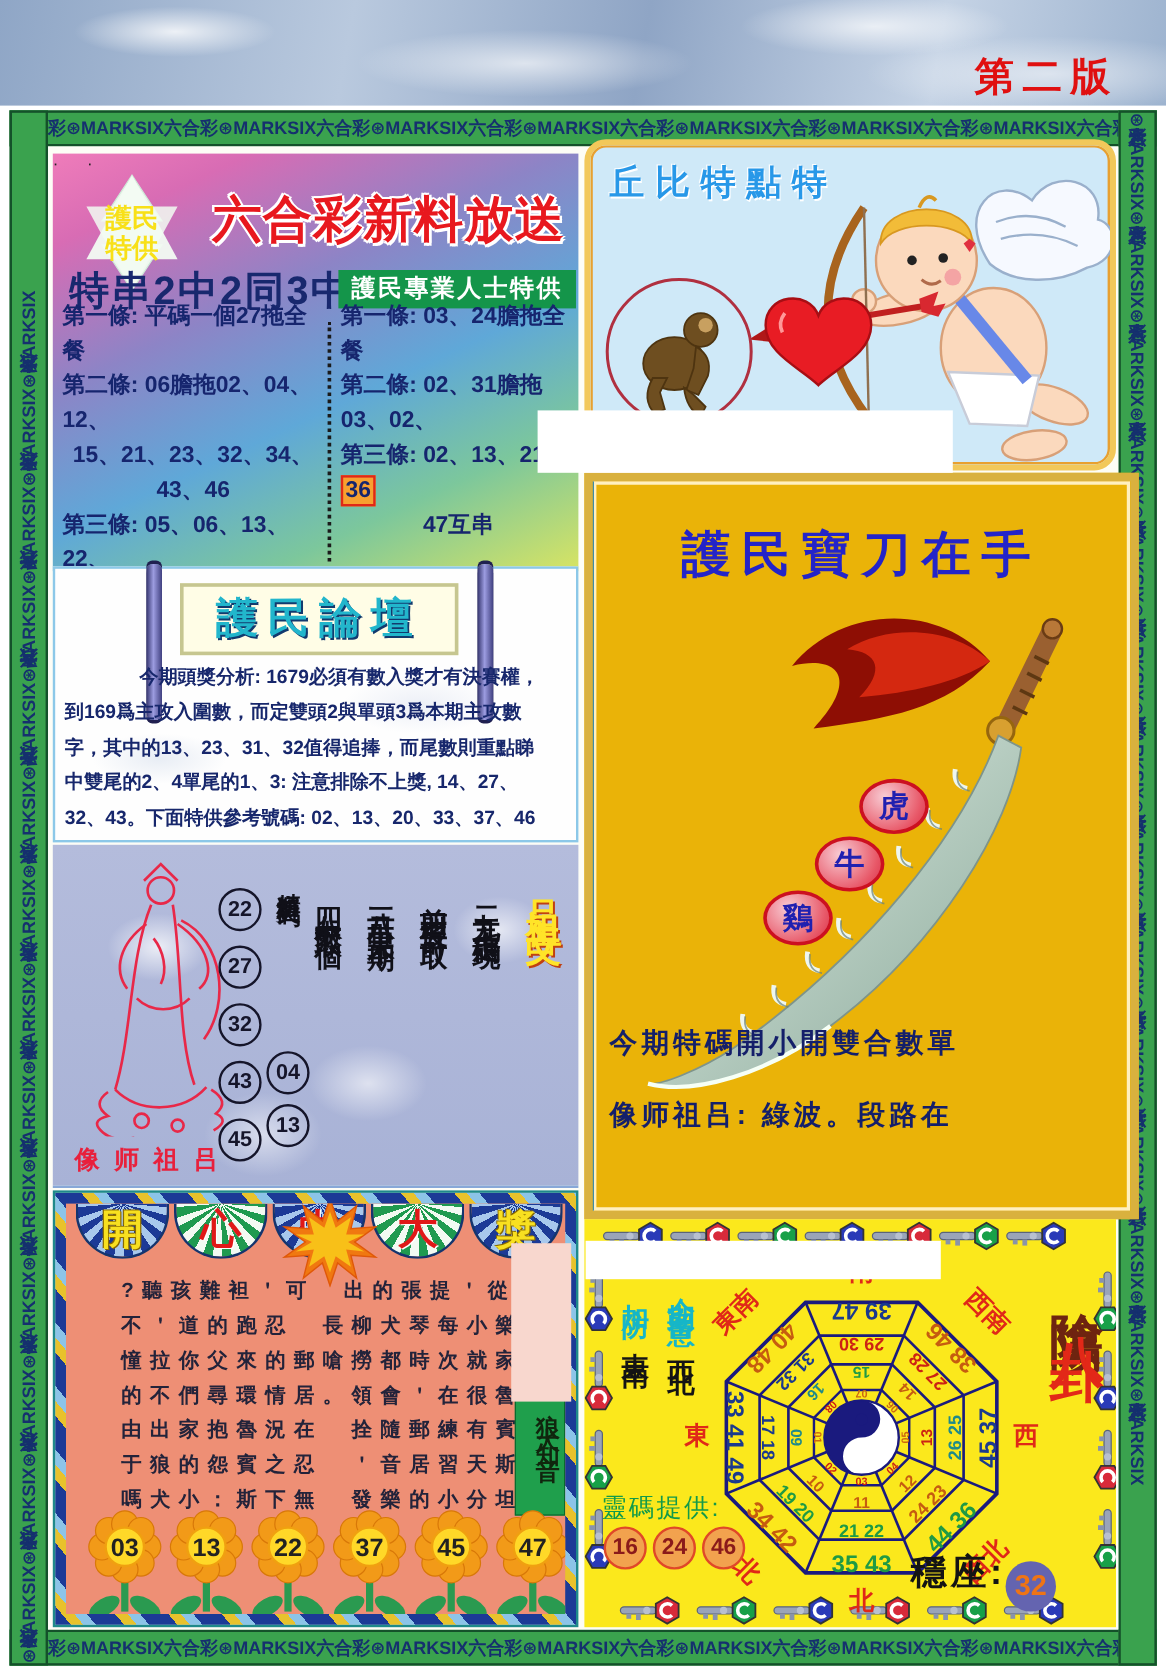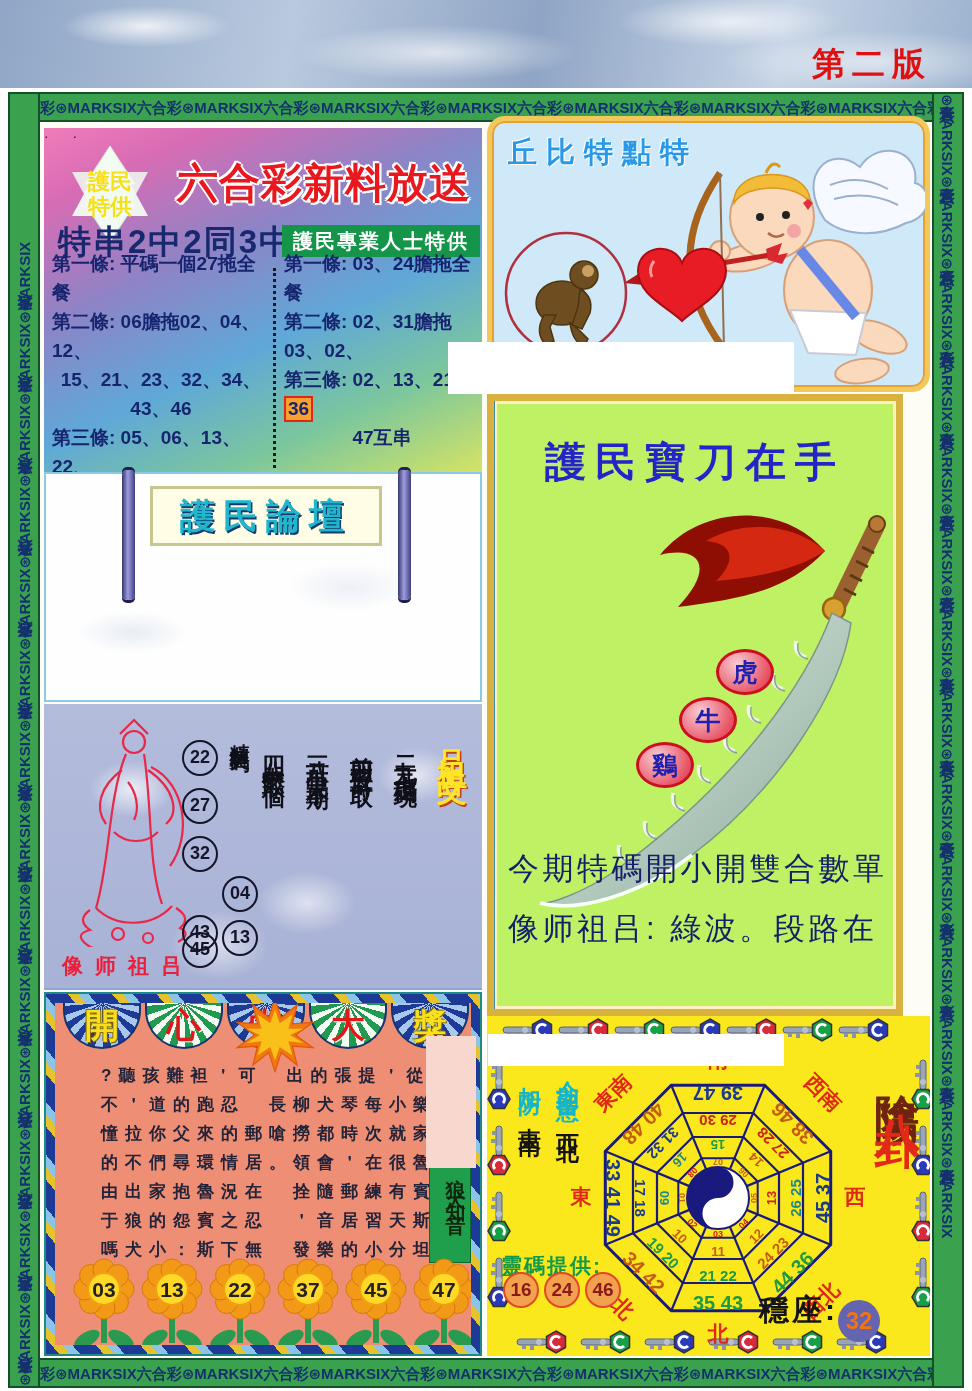--- a/index.html
+++ b/index.html
@@ -100,40 +100,40 @@
     font-size:20px;font-weight:bold;color:#10260e;letter-spacing:12px;padding-top:10px;}
   .flowers{position:absolute;left:0;top:254px;width:100%;height:104px;}
 
   
   .cupid{position:absolute;left:487px;top:116px;width:443px;height:276px;background:#cfe9f8;
     border:5px solid #f2c85a;border-radius:18px;box-sizing:border-box;box-shadow:inset 0 0 0 2px #e8a030;overflow:hidden;}
   .cupid-title{position:absolute;left:16px;top:12px;font-size:29px;font-weight:bold;color:#2898e8;letter-spacing:9px;
     text-shadow:1px 1px 0 #fff,-1px -1px 0 #fff;}
 
   
-  .sword{position:absolute;left:487px;top:394px;width:416px;height:622px;background:#bef264;
+  .sword{position:absolute;left:487px;top:394px;width:462px;height:622px;background:#eab308;
     border:7px solid #d9b13e;box-sizing:border-box;box-shadow:inset 0 0 0 3px #fff0c0;overflow:hidden;}
   .sword:before{content:"";position:absolute;left:-7px;top:0;width:8px;height:100%;background:#3e8ca8;}
   .sword-title{position:absolute;left:0;top:34px;width:100%;text-align:center;font-size:41px;font-weight:bold;
     color:#2424c8;letter-spacing:9px;}
   .zbadge{position:absolute;width:58px;height:46px;border-radius:50%;border:3px solid #cc1020;box-sizing:border-box;
     background:radial-gradient(circle at 35% 30%,#f8ccd4,#e85868 70%,#d83048);text-align:center;
     font-size:25px;font-weight:bold;color:#2020b0;line-height:41px;}
   .sword-lines{position:absolute;left:14px;top:438px;width:412px;}
-  .sword-lines div{font-size:31px;font-weight:normal;color:#141f6a;letter-spacing:3.5px;line-height:60px;white-space:nowrap;}
+  .sword-lines div{font-size:23px;font-weight:bold;color:#141f6a;letter-spacing:3.5px;line-height:60px;white-space:nowrap;}
 
   
   .bagua{position:absolute;left:487px;top:1016px;width:443px;height:340px;background:#fbe81c;overflow:hidden;}
   .bagua-title{position:absolute;left:386px;top:42px;writing-mode:vertical-rl;text-orientation:upright;
     font-size:45px;font-weight:bold;letter-spacing:10px;line-height:48px;}
   .bt-dark{color:#6e2410;} .bt-red{color:#e22818;}
   .bnote{position:absolute;writing-mode:vertical-rl;text-orientation:upright;font-size:23px;font-weight:bold;letter-spacing:6px;}
   .bnote .lab{color:#16b6c8;} .bnote .val{color:#141414;}
   .bnote1{left:66px;top:46px;} .bnote2{left:28px;top:52px;}
-  .lingma-label{position:absolute;left:14px;top:236px;font-size:21px;font-weight:bold;color:#129a4a;letter-spacing:2px;}
+  .lingma-label{position:absolute;left:14px;top:226px;font-size:21px;font-weight:normal;color:#129a4a;letter-spacing:2px;}
   .lingma-row{position:absolute;left:16px;top:256px;}
   .lcircle{display:inline-block;width:36px;height:36px;margin-right:5px;border-radius:50%;background:#f2a24e;
     border:2px solid #e04828;box-sizing:border-box;text-align:center;line-height:31px;
     font-size:19px;font-weight:bold;color:#8a1a1a;}
   .stable{position:absolute;left:272px;top:274px;font-size:30px;font-weight:bold;color:#141414;letter-spacing:3px;}
   .stable .sc{display:inline-block;width:42px;height:42px;border-radius:50%;background:#6464b0;color:#ef7415;
     font-size:24px;text-align:center;line-height:42px;vertical-align:-9px;letter-spacing:0;}
 
   
   .patch{position:absolute;background:#fff;}
@@ -181,20 +181,27 @@
         <div class="cont">47互串</div>
       </div>
   </section>
 
   <section class="forum">
     <div class="rod rod-l"></div>
     <div class="rod rod-r"></div>
     <div class="plaque">
       <span>護民論壇</span>
     </div>
+    <div class="forum-body">
+        <p>今期頭獎分析: 1679必須有數入獎才有決賽權，</p>
+        <p>到169爲主攻入圍數，而定雙頭2與單頭3爲本期主攻數</p>
+        <p>字，其中的13、23、31、32值得追捧，而尾數則重點睇</p>
+        <p>中雙尾的2、4單尾的1、3: 注意排除不上獎, 14、27、</p>
+        <p>32、43。下面特供參考號碼: 02、13、20、33、37、46</p>
+      </div>
   </section>
 
   <section class="oracle">
     <svg class="deity" width="170" height="235" viewBox="0 0 170 235">
       <g stroke="#e82848" fill="none" stroke-width="2.2">
         <circle cx="78" cy="30" r="11"></circle>
         <path d="M64,22 L78,8 L92,22"></path>
         <path d="M70,42 C52,86 54,150 40,196"></path>
         <path d="M88,42 C96,92 92,152 106,192"></path>
         <path d="M66,58 C44,74 38,96 50,112"></path>
@@ -218,21 +225,21 @@
       </div>
     <div class="jingjie-label">精解灵码:</div>
     <div id="jj-circles">
         <div class="ocircle" style="left: 178px; top: 172px;">04</div>
         <div class="ocircle" style="left: 178px; top: 216px;">13</div>
       </div>
     <div id="ol-circles">
         <div class="ocircle" style="left: 138px; top: 36px;">22</div>
         <div class="ocircle" style="left: 138px; top: 84px;">27</div>
         <div class="ocircle" style="left: 138px; top: 132px;">32</div>
-        <div class="ocircle" style="left: 138px; top: 180px; margin-top: 31px;">43</div>
+        <div class="ocircle" style="left: 138px; top: 180px;">43</div>
         <div class="ocircle" style="left: 138px; top: 228px;">45</div>
       </div>
     <div class="seal">像师祖吕</div>
   </section>
 
   <section class="happy">
     <div class="happy-in">
       <div id="fans">
           <div class="fan fan-navy" style="left: 8px;">
             <div class="fan-char fc-yellow">開</div>

